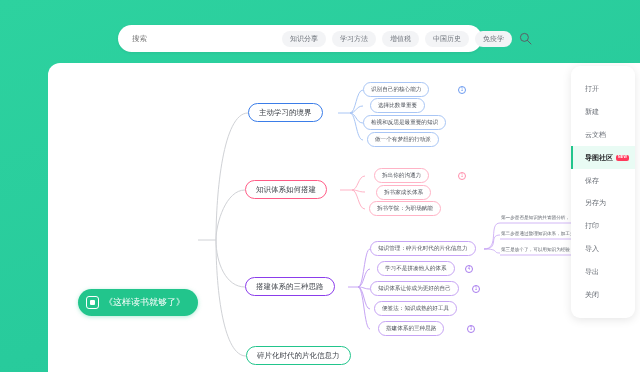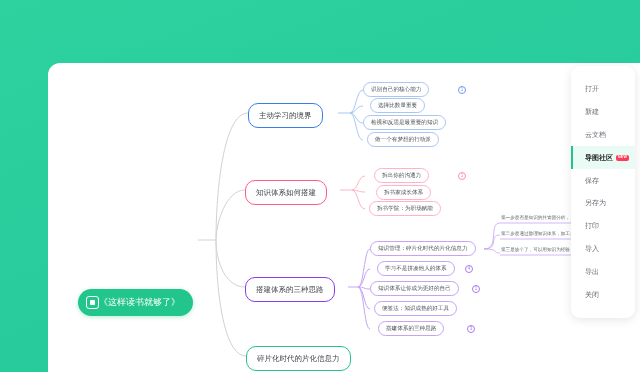--- a/index.html
+++ b/index.html
@@ -44,31 +44,31 @@
 
   
   .node {
     position: absolute; display: flex; align-items: center; justify-content: center;
     white-space: nowrap; background: #fff;
     font-family: "Liberation Sans", "DejaVu Sans", sans-serif;
   }
   .node-root {
     left: 78px; top: 226px; height: 27px; padding: 0 13px 0 8px;
     background: #22C58C; border-radius: 14px; color: #fff;
-    font-size: 9px; 
+    font-size: 9px; gap: 5px;
     box-shadow: 0 1px 4px rgba(34,197,140,.35);
   }
   .root-icon {
     width: 13px; height: 13px; border-radius: 3px; border: 1.4px solid #fff;
     display: flex; align-items: center; justify-content: center; flex: 0 0 auto;
   }
   .root-icon i { display:block; width:5px; height:5px; background:#fff; border-radius:1px; }
 
   .node-l1 {
-    height: 25px; padding: 0 10px; border-radius: 10px;
+    height: 19px; padding: 0 10px; border-radius: 10px;
     border: 1.4px solid #ccc; font-size: 7.5px; color: #3b3f46;
   }
   .node-l2 {
     height: 15px; padding: 0 7px; border-radius: 8px;
     border: 1px solid #ddd; font-size: 5.6px; color: #4a4f57;
   }
   .c-blue   { border-color:#3B7DE8; }
   .c-blue2  { border-color:#A9C6F5; }
   .c-pink   { border-color:#FF5C86; }
   .c-pink2  { border-color:#FFB3C6; }
@@ -111,20 +111,36 @@
   .new-badge {
     background:#FF3B5C; color:#fff; font-size:3.6px; font-weight:bold;
     border-radius:2px; padding:1px 2px; letter-spacing:.2px; line-height:1;
   }
 </style>
 </head>
 <body>
 
 <div id="app-root">
 
+  <div id="search-bar">
+    <input id="search-input" placeholder="搜索" style="">
+    <div id="chips">
+      <span class="chip">知识分享</span>
+      <span class="chip">学习方法</span>
+      <span class="chip">增值税</span>
+      <span class="chip">中国历史</span>
+      <span class="chip">免疫学</span>
+    </div>
+    <div id="search-icon-btn">
+      <svg width="13" height="13" viewBox="0 0 13 13">
+        <circle cx="5.4" cy="5.4" r="4" fill="none" stroke="#5a5f66" stroke-width="1"></circle>
+        <line x1="8.4" y1="8.4" x2="12" y2="12" stroke="#5a5f66" stroke-width="1" stroke-linecap="round"></line>
+      </svg>
+    </div>
+  </div>
 
   <div id="canvas">
 
     <svg id="mm-svg" viewBox="0 0 592 309">
 
       <path d="M150 177 L168 177" stroke="#d0d2d6" stroke-width="1" fill="none"></path>
 
       <path d="M168 177 C168 130, 175 50, 200 50" stroke="#d0d2d6" stroke-width="1" fill="none"></path>
 
       <path d="M168 177 C168 160, 178 127, 197 127" stroke="#d0d2d6" stroke-width="1" fill="none"></path>

